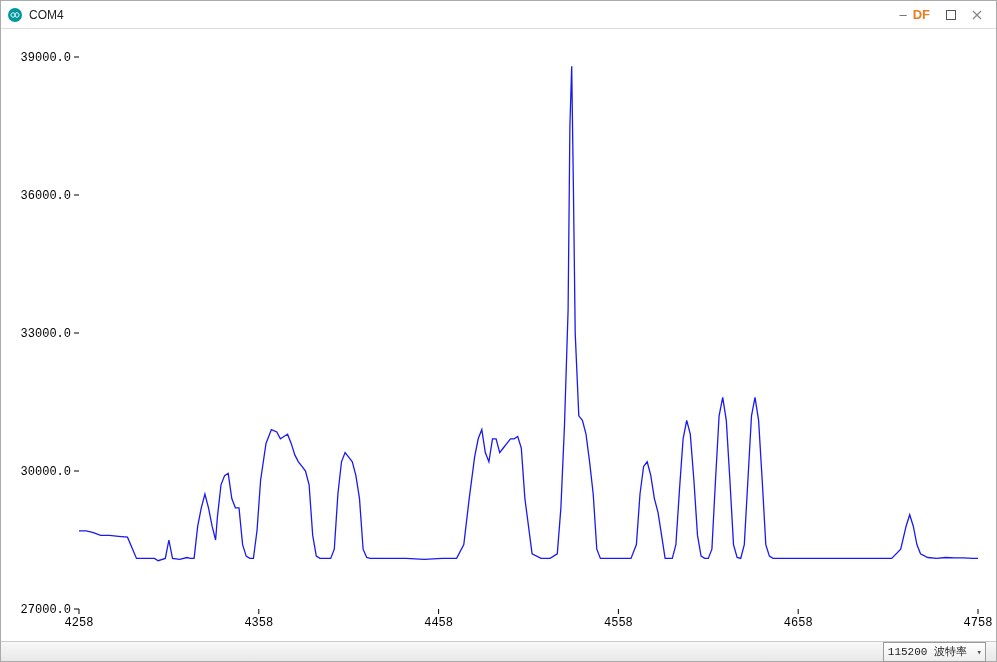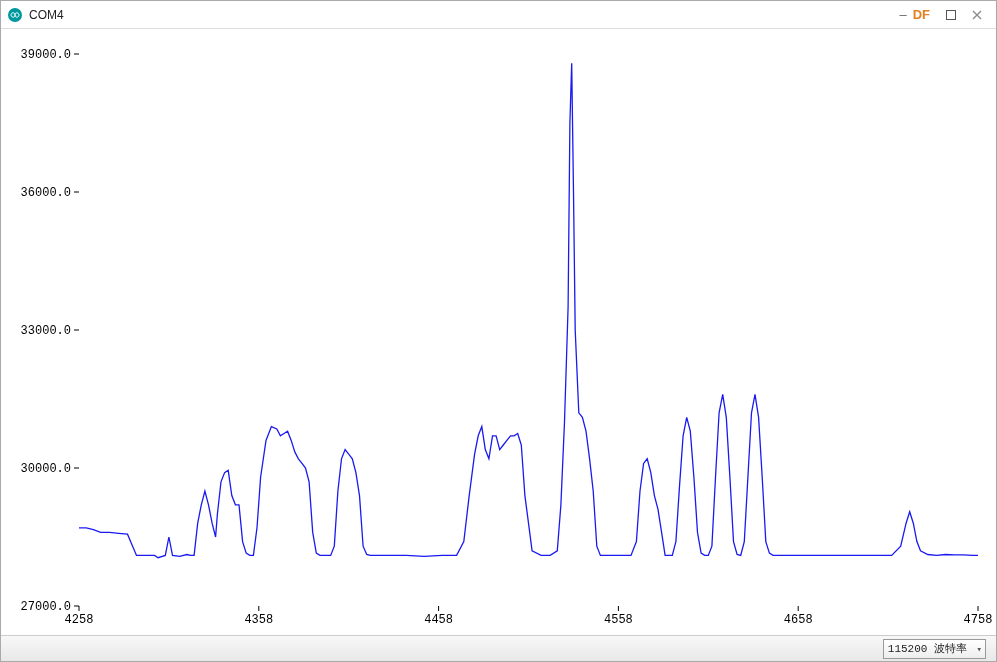--- a/index.html
+++ b/index.html
@@ -67,21 +67,21 @@
     left: 0; top: 0;
     width: 100%;
     height: 100%;
   }
   .axis-label {
     font-family: "Courier New", monospace;
     font-size: 12px;
     fill: #000;
   }
   .statusbar {
-    height: 26px;
+    height: 20px;
     background: linear-gradient(#f8f8f8, #e8e8e8);
     border-top: 1px solid #ccc;
     display: flex;
     align-items: center;
     justify-content: flex-end;
     padding: 0 10px;
   }
   .baud-select {
     font-size: 11px;
     height: 20px;

